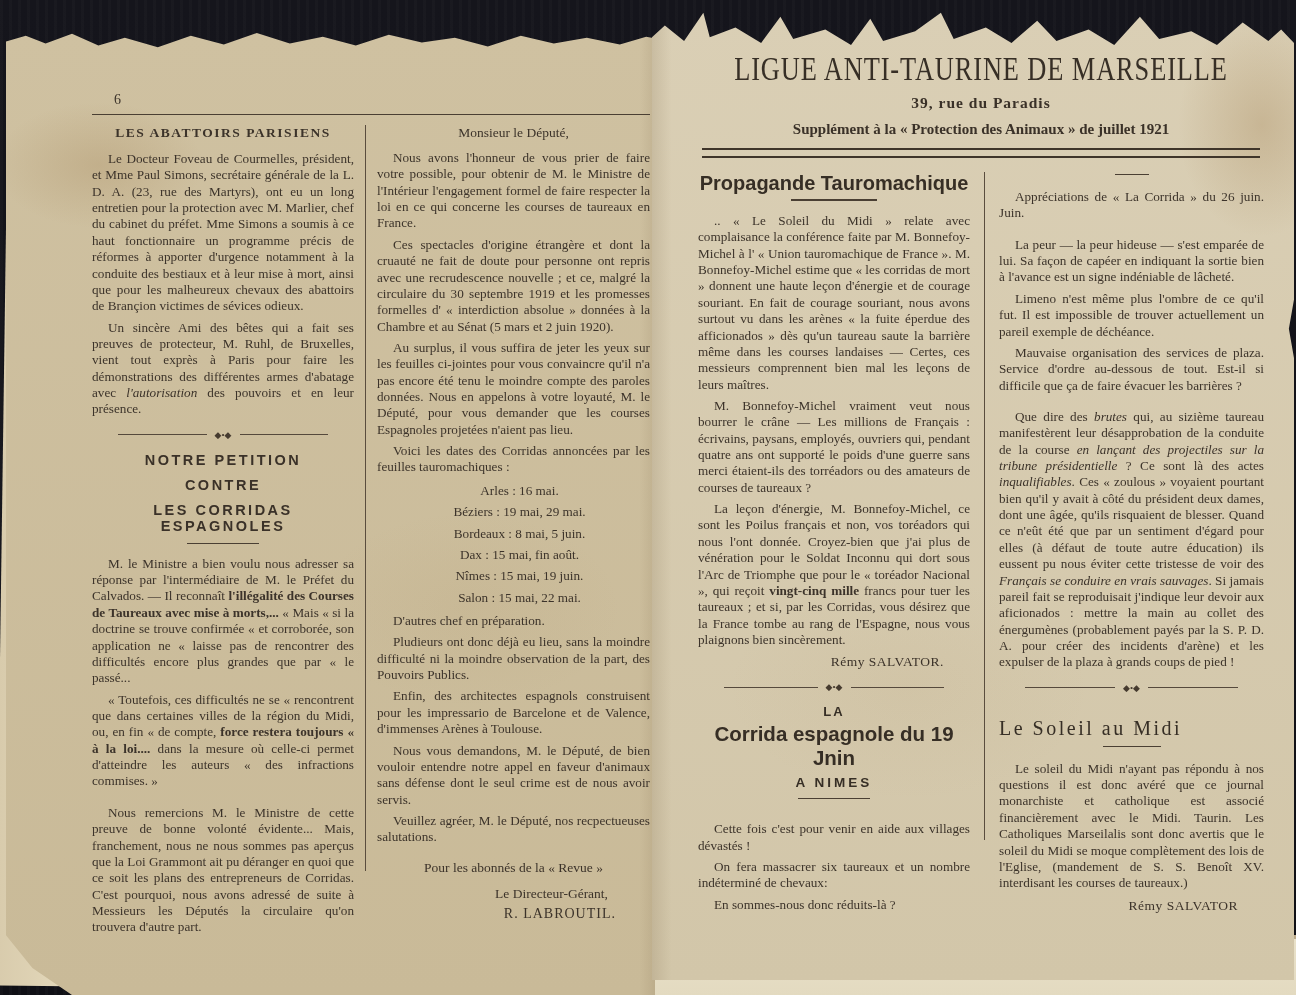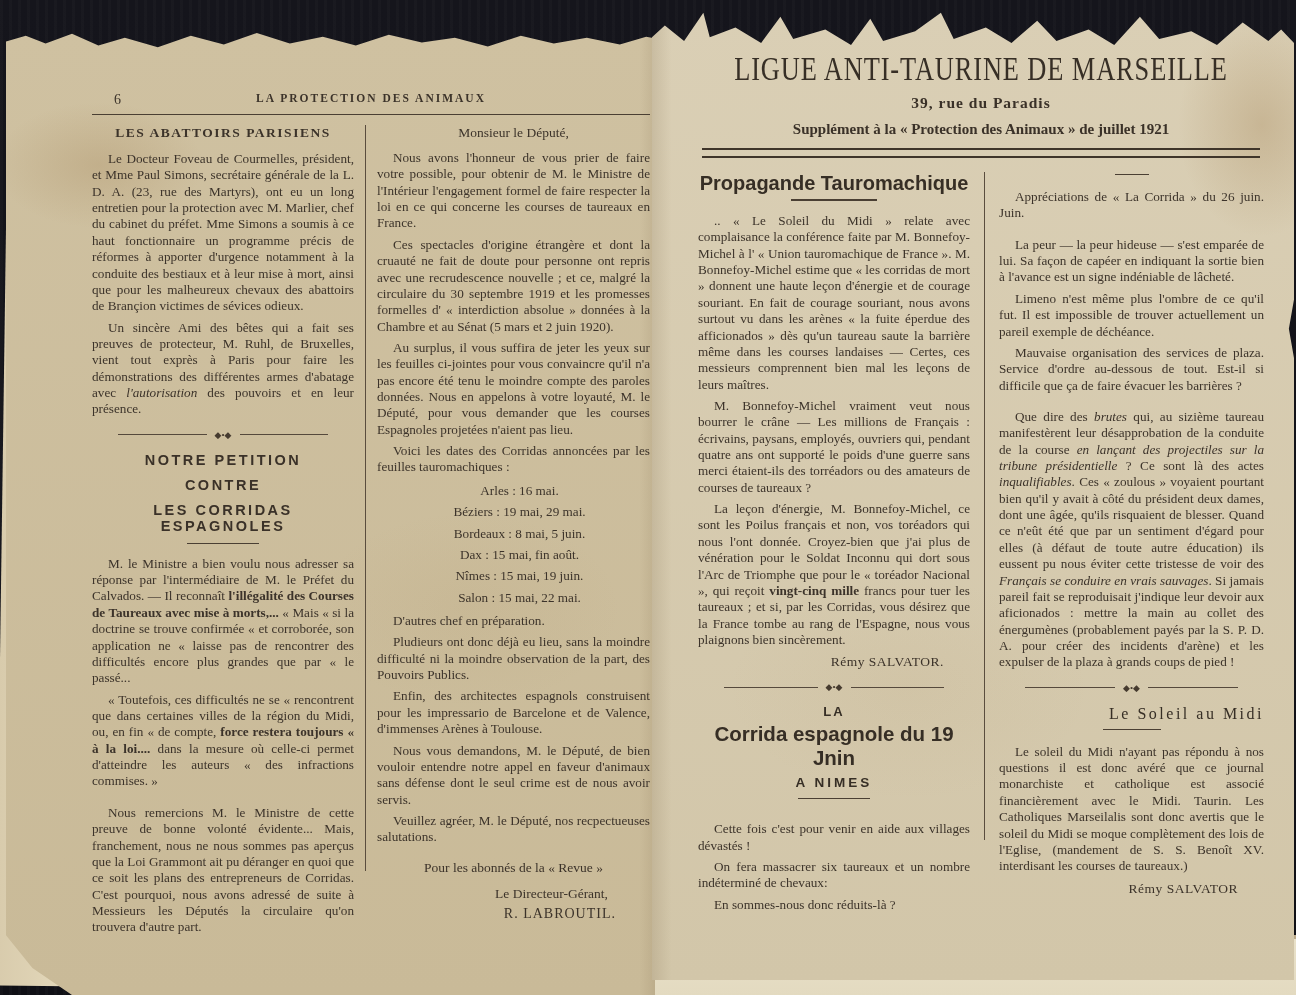--- a/index.html
+++ b/index.html
@@ -65,36 +65,35 @@
   .rp-div{width:1px;background:#5a4d3e;margin:2px 14px 78px;}
   .rp-colB{flex:1;}
   .h-prop{font-family:"Liberation Sans",sans-serif;font-weight:bold;font-size:20px;text-align:center;color:#362e25;margin:2px 0 4px;}
   .h-prop-rule{border:0;border-top:2px solid #4a3f33;width:86px;margin:2px auto 12px;}
   .sig{text-align:right;padding-right:26px;font-size:13.5px;letter-spacing:.5px;color:#3c332a;margin:6px 0 2px;}
   .ch-la{font-family:"Liberation Sans",sans-serif;font-weight:bold;font-size:13px;letter-spacing:2px;text-align:center;color:#362e25;margin:8px 0 3px;}
   .ch-main{font-family:"Liberation Sans",sans-serif;font-weight:bold;font-size:20.5px;text-align:center;color:#362e25;margin:0 0 5px;}
   .ch-loc{font-family:"Liberation Sans",sans-serif;font-weight:bold;font-size:13.5px;letter-spacing:3px;text-align:center;color:#362e25;margin:0 0 4px;}
   .h-nimes{text-align:center;font-weight:bold;font-size:19px;letter-spacing:2px;color:#362e25;margin:4px 0 2px;}
   .h-nimes-rule{border:0;border-top:1.6px solid #4a3f33;width:34px;margin:4px auto 14px;}
-  .h-soleil{text-align:right;font-size:16px;letter-spacing:2.5px;color:#362e25;margin:12px 0 2px;}
+  .h-soleil{text-align:left;font-size:20px;letter-spacing:2.5px;color:#362e25;margin:24px 0 2px;}
   .h-soleil-rule{border:0;border-top:1.4px solid #4a3f33;width:58px;margin:6px auto 14px;}
   .gap-lg{height:10px;}
 </style>
 </head>
 <body>
 
 <div class="scene">
 
   <div class="under-left"></div>
 
   <div class="page-left">
     <div class="lp-inner">
       <div class="lp-header">
         <span class="lp-pagenum">6</span>
-        <span class="lp-running">LA PROTECTION DES ANIMAUX</span>
       </div>
       <hr class="lp-headrule">
       <div class="lp-cols">
         <div class="lp-colA">
           <div class="h-abattoirs">LES ABATTOIRS PARISIENS</div>
           <p class="body-text">Le Docteur Foveau de Courmelles, président, et Mme Paul Simons, secrétaire générale de la L. D. A. (23, rue des Martyrs), ont eu un long entretien pour la protection avec M. Marlier, chef du cabinet du préfet. Mme Simons a soumis à ce haut fonctionnaire un programme précis de réformes à apporter d'urgence notamment à la conduite des bestiaux et à leur mise à mort, ainsi que pour les malheureux chevaux des abattoirs de Brançion victimes de sévices odieux.</p>
           <p class="body-text"><span>Un sincère Ami des bêtes qui a fait ses preuves de protecteur, M. Ruhl, de Bruxelles, vient tout exprès à Paris pour faire les démonstrations des différentes armes d'abatage avec </span><span class="seg-italic">l'autorisation</span><span> des pouvoirs et en leur présence.</span></p>
           <div class="ornament">
               <span>◆•◆</span>
             </div>

